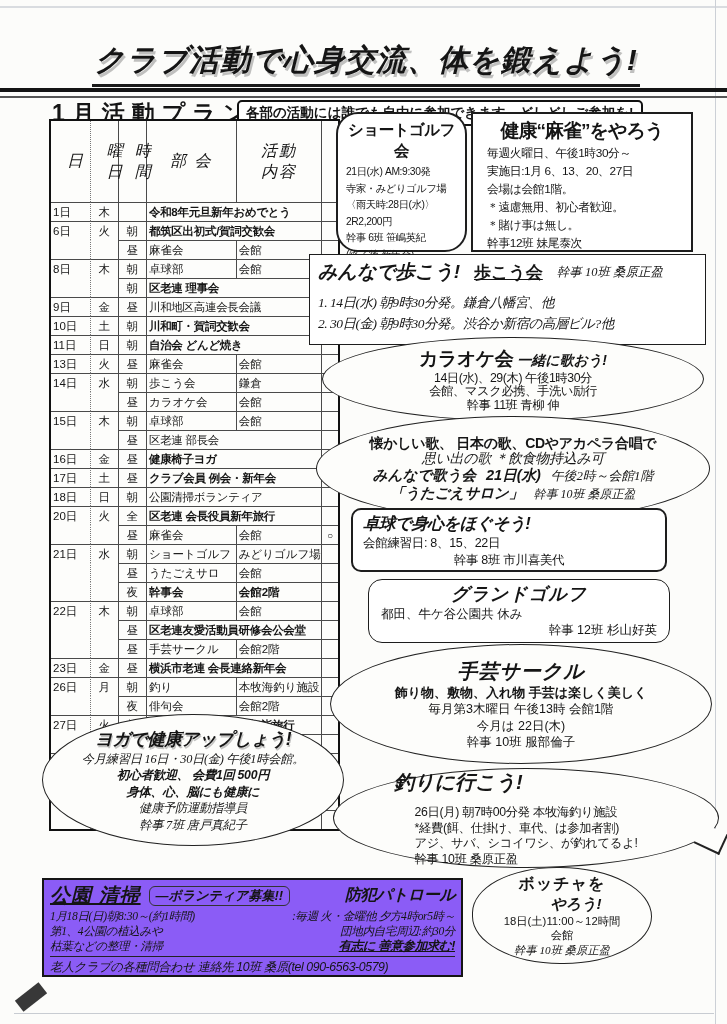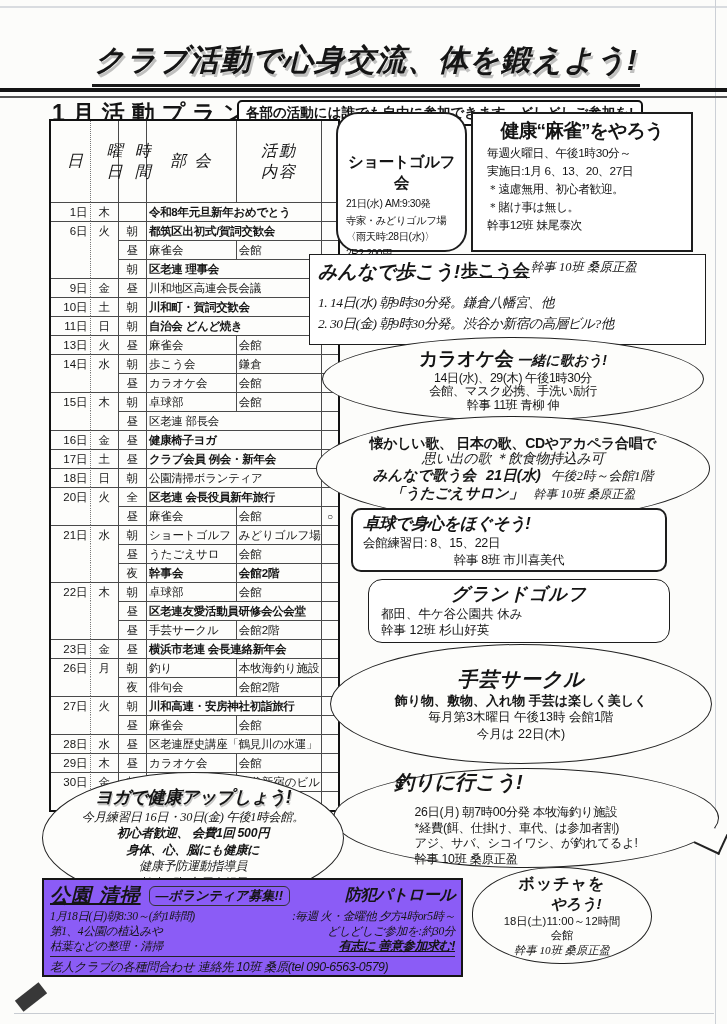--- a/index.html
+++ b/index.html
@@ -35,46 +35,46 @@
     border-collapse:separate;border-spacing:0;border:2px solid #111;
     table-layout:fixed;font-size:11.5px;background:#fdfdfb;
   }
   .sched th{height:23px;font-size:16px;font-weight:normal;letter-spacing:2px;padding:16px;font-style:italic;}
   .sched td{height:18px;padding:0 2px;white-space:nowrap;overflow:hidden;}
   .sched td,.sched th{border-top:1px solid #4a4a4a;border-left:1px solid #4a4a4a;vertical-align:middle;}
   .sched tr:first-child th{border-top:none;}
   .sched th:first-child,.sched td:first-child{border-left:none;}
   .col-day{width:37px;} .col-wd{width:27px;} .col-time{width:27px;}
   .col-club{width:86px;} .col-act{width:82px;} .col-pat{width:16px;}
-  .c-day{text-align:right;margin-top:15px;}
+  .c-day{text-align:left;margin-top:15px;}
   .c-wd{text-align:center;border-left-style:dotted !important;border-left-color:#777 !important;}
   .c-time{text-align:center;}
   .c-pat{text-align:center;font-size:10px;}
   .th-pat{font-size:6.5px;line-height:7px;letter-spacing:0;padding:0 1px;}
   td.nt{border-top:1px solid transparent;}
   td.b{font-weight:bold;}
   .c-span{letter-spacing:-.3px;}
 
   
   .abs{position:absolute;box-sizing:border-box;}
   .rect{border:2px solid #1d1d1d;background:#fff;}
   .rrect{border:2px solid #1d1d1d;border-radius:18px;background:#fff;}
   .ellipse{border:1.6px solid #222;border-radius:50%;background:#fdfdfb;display:flex;flex-direction:column;justify-content:center;align-items:center;text-align:center;}
   .line{white-space:nowrap;}
 
   .short-golf{left:336px;top:112px;width:131px;height:140px;border-radius:22px;padding:6px 8px;}
-  .short-golf .ttl{font-size:15.5px;font-weight:bold;text-align:center;margin-bottom:2px;letter-spacing:-.5px;margin-top:32px;}
+  .short-golf .ttl{font-size:15.5px;font-weight:bold;text-align:center;margin-bottom:2px;letter-spacing:-.5px;}
   .short-golf .line{font-size:10.3px;line-height:16.5px;letter-spacing:-.4px;}
 
   .mahjong{left:471px;top:112px;width:222px;height:140px;padding:4px 6px;}
   .mahjong .ttl{font-size:19px;font-weight:bold;text-align:center;letter-spacing:-1px;}
   .mahjong .line{font-size:11.8px;line-height:18px;letter-spacing:-.4px;padding-left:8px;}
 
   .walk{left:309px;top:254px;width:397px;height:91px;border-width:1.5px;padding:4px 8px;}
-  .walk-head{display:flex;align-items:flex-start;gap:1px;white-space:nowrap;}
+  .walk-head{display:flex;align-items:center;gap:14px;white-space:nowrap;}
   .walk-title{font-size:19px;font-weight:bold;font-style:italic;}
   .walk-sub{font-size:17px;font-weight:bold;text-decoration:underline;}
   .walk-mgr{font-size:12.5px;font-style:italic;font-family:"Liberation Serif",serif;}
   .walk .line{font-size:13.5px;font-style:italic;font-family:"Liberation Serif",serif;line-height:17px;margin-top:4px;letter-spacing:-.5px;}
   .walk .line:first-of-type{margin-top:9px;font-style:italic;}
 
   .karaoke{left:322px;top:337px;width:382px;height:84px;}
   .karaoke-head{display:flex;align-items:baseline;gap:4px;white-space:nowrap;}
   .karaoke-title{font-size:19px;font-weight:bold;letter-spacing:-.5px;}
   .karaoke-sub{font-size:14px;font-weight:bold;font-style:italic;}
@@ -90,34 +90,34 @@
   .u-m{font-style:italic;font-family:"Liberation Serif",serif;font-size:12px;}
 
   .pingpong{left:351px;top:508px;width:316px;height:64px;border-radius:10px;padding:3px 10px;}
   .pingpong .ttl{font-size:16.5px;font-weight:bold;font-style:italic;letter-spacing:-.5px;}
   .pingpong .line{font-size:12.5px;line-height:17px;letter-spacing:-.3px;}
   .pingpong .line:last-child{text-align:center;}
 
   .grandgolf{left:368px;top:579px;width:302px;height:64px;border-radius:14px;border-width:1.6px;padding:2px 12px;}
   .grandgolf .ttl{font-size:18px;font-weight:bold;font-style:italic;text-align:center;letter-spacing:1px;}
   .grandgolf .line{font-size:12.5px;line-height:16px;}
-  .grandgolf .line:last-child{}
+  .grandgolf .line:last-child{text-align:right;}
 
   .handicraft{left:330px;top:644px;width:382px;height:120px;}
   .handicraft .ttl{font-size:20px;font-weight:bold;font-style:italic;letter-spacing:1px;}
   .handicraft .line{font-size:12.5px;line-height:16.5px;}
   .handicraft .line:nth-child(1){font-weight:bold;font-size:13px;}
 
   .fishing{left:333px;top:768px;width:384px;height:98px;position:absolute;}
   .fishing .bubble{width:100%;height:100%;border:1.8px solid #222;border-radius:50%;display:flex;flex-direction:column;justify-content:space-between;align-items:center;background:#fdfdfb;}
   .fishing .ttl{font-size:20px;font-weight:bold;font-style:italic;align-self:flex-start;margin-left:60px;}
   .fishing .line{font-size:12.3px;line-height:15.5px;letter-spacing:-.3px;}
   .fishing::after{content:"";position:absolute;right:-8px;bottom:16px;width:26px;height:20px;background:#fdfdfb;border-right:2px solid #222;border-bottom:2px solid #222;transform:rotate(25deg);}
 
-  .yoga{left:42px;top:772px;width:302px;height:132px;}
+  .yoga{left:42px;top:714px;width:302px;height:132px;}
   .yoga .ttl{font-size:17.5px;font-weight:bold;font-style:italic;letter-spacing:-.5px;text-shadow:1px 2px 0 rgba(90,90,90,.35);}
   .yoga .line{font-size:12.3px;line-height:16.5px;font-style:italic;letter-spacing:-.3px;}
   .yoga .line:nth-child(1){font-family:"Liberation Serif",serif;}
   .yoga .line:nth-child(2){font-weight:bold;}
   .yoga .line:nth-child(3){font-weight:bold;}
   .yoga .line:nth-child(5){font-family:"Liberation Serif",serif;}
 
   .park{left:42px;top:878px;width:421px;height:99px;border:2.5px solid #151515;background:#8b5cf6;padding:2px 6px;box-sizing:border-box;}
   .park-head{display:flex;align-items:center;gap:8px;white-space:nowrap;}
   .park-title{font-size:20px;font-weight:bold;font-style:italic;letter-spacing:1px;text-decoration:underline;}
@@ -189,20 +189,28 @@
         </tr>
         <tr>
           <td class="c-day nt"></td>
           <td class="c-wd nt"></td>
           <td class="c-time">昼</td>
           <td class="c-club">麻雀会</td>
           <td class="c-act">会館</td>
           <td class="c-pat"></td>
         </tr>
         <tr>
+          <td class="c-day">8日</td>
+          <td class="c-wd">木</td>
+          <td class="c-time">朝</td>
+          <td class="c-club">卓球部</td>
+          <td class="c-act">会館</td>
+          <td class="c-pat"></td>
+        </tr>
+        <tr>
           <td class="c-day nt"></td>
           <td class="c-wd nt"></td>
           <td class="c-time">朝</td>
           <td class="c-span b" colspan="2">区老連 理事会</td>
           <td class="c-pat">○</td>
         </tr>
         <tr>
           <td class="c-day">9日</td>
           <td class="c-wd">金</td>
           <td class="c-time">昼</td>
@@ -426,20 +434,21 @@
         <div class="line">幹事 6班 笹嶋英紀</div>
         <div class="line">(終了後 新年会)</div>
       </div>
   </div>
 
   <div class="abs rect mahjong">
     <div class="ttl">健康“麻雀”をやろう</div>
     <div>
         <div class="line">毎週火曜日、午後1時30分～</div>
         <div class="line">実施日:1月 6、13、20、27日</div>
+        <div class="line">会場は会館1階。</div>
         <div class="line">＊遠慮無用、初心者歓迎。</div>
         <div class="line">＊賭け事は無し。</div>
         <div class="line">幹事12班 妹尾泰次</div>
       </div>
   </div>
 
   <div class="abs rect walk">
     <div class="walk-head">
       <span class="walk-title">みんなで歩こう!</span>
       <span class="walk-sub">歩こう会</span>
@@ -492,20 +501,21 @@
         <div class="line">幹事 12班 杉山好英</div>
       </div>
   </div>
 
   <div class="abs ellipse handicraft">
     <div class="ttl">手芸サークル</div>
     <div>
         <div class="line">飾り物、敷物、入れ物 手芸は楽しく美しく</div>
         <div class="line">毎月第3木曜日 午後13時 会館1階</div>
         <div class="line">今月は 22日(木)</div>
+        <div class="line">幹事 10班 服部倫子</div>
       </div>
   </div>
 
   <div class="fishing">
     <div class="bubble">
       <div class="ttl">釣りに行こう!</div>
       <div>
           <div class="line">26日(月) 朝7時00分発 本牧海釣り施設</div>
           <div class="line">*経費(餌、仕掛け、車代、は参加者割)</div>
           <div class="line">アジ、サバ、シコイワシ、が釣れてるよ!</div>
@@ -530,21 +540,21 @@
       <span class="park-title">公園 清掃</span>
       <span class="park-recruit">—ボランティア募集!!</span>
       <span class="park-patrol">防犯パトロール</span>
     </div>
     <div class="park-row">
       <span>1月18日(日)朝8:30～(約1時間)</span>
       <span>:毎週 火・金曜他 夕方4時or5時～</span>
     </div>
     <div class="park-row">
       <span>第1、4公園の植込みや</span>
-      <span>どしどしご参加を:約30分</span>
+      <span>団地内自宅周辺:約30分</span>
     </div>
     <div class="park-row">
       <span>枯葉などの整理・清掃</span>
       <span class="park-strong">有志に 善意参加求む!</span>
     </div>
     <div class="park-footer">老人クラブの各種問合わせ 連絡先 10班 桑原(tel 090-6563-0579)</div>
   </div>
 
   <div class="abs ellipse boccia">
     <div class="t1">ボッチャを</div>

